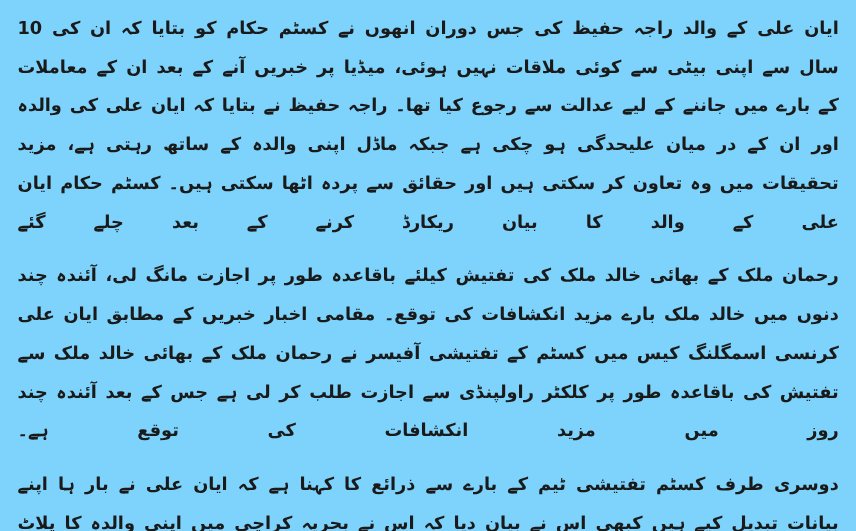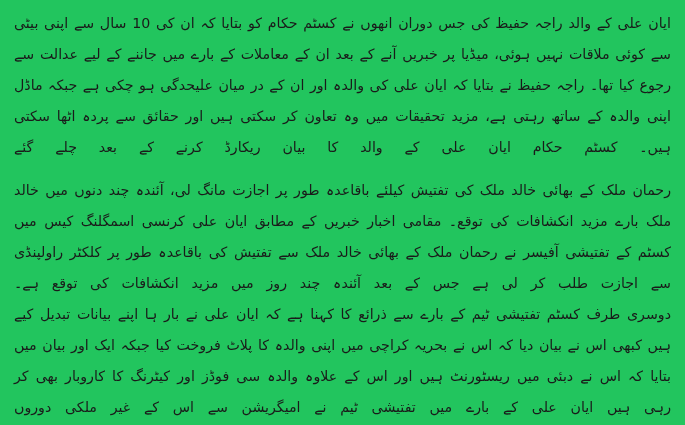--- a/index.html
+++ b/index.html
@@ -11,39 +11,40 @@
     height: 425px;
     background: #ffffff;
     font-family: "DejaVu Sans", sans-serif;
     overflow: hidden;
   }
   .page {
     width: 685px;
     height: 425px;
     box-sizing: border-box;
     padding: 8px 14px 4px 14px;
-    background: #22c55e;
+    background: #7dd3fc;
     position: relative;
+    font-weight: bold;
   }
   .article {
     direction: rtl;
     text-align: justify;
     text-align-last: justify;
     unicode-bidi: embed;
   }
   .para {
     color: #1a1a1a;
     font-size: 14.2px;
     line-height: 31px;
     margin: 0 0 7px 0;
     letter-spacing: 0.1px;
     word-spacing: 1px;
   }
   .para.p1 { margin-bottom: 12px; }
-  .para.p2 { margin-bottom: 0; }
+  .para.p2 { margin-bottom: 12px; }
   .para.p3 { margin-bottom: 4px; }
   .para:last-child { margin-bottom: 0; }
 </style>
 </head>
 <body>
 
 <div class="page">
   <div class="article">
     <p class="para p1">ایان علی کے والد راجہ حفیظ کی جس دوران انھوں نے کسٹم حکام کو بتایا کہ ان کی 10 سال سے اپنی بیٹی سے کوئی ملاقات نہیں ہوئی، میڈیا پر خبریں آنے کے بعد ان کے معاملات کے بارے میں جاننے کے لیے عدالت سے رجوع کیا تھا۔ راجہ حفیظ نے بتایا کہ ایان علی کی والدہ اور ان کے در میان علیحدگی ہو چکی ہے جبکہ ماڈل اپنی والدہ کے ساتھ رہتی ہے، مزید تحقیقات میں وہ تعاون کر سکتی ہیں اور حقائق سے پردہ اٹھا سکتی ہیں۔ کسٹم حکام ایان علی کے والد کا بیان ریکارڈ کرنے کے بعد چلے گئے</p>
     <p class="para p2">رحمان ملک کے بھائی خالد ملک کی تفتیش کیلئے باقاعدہ طور پر اجازت مانگ لی، آئندہ چند دنوں میں خالد ملک بارے مزید انکشافات کی توقع۔ مقامی اخبار خبریں کے مطابق ایان علی کرنسی اسمگلنگ کیس میں کسٹم کے تفتیشی آفیسر نے رحمان ملک کے بھائی خالد ملک سے تفتیش کی باقاعدہ طور پر کلکٹر راولپنڈی سے اجازت طلب کر لی ہے جس کے بعد آئندہ چند روز میں مزید انکشافات کی توقع ہے۔</p>

